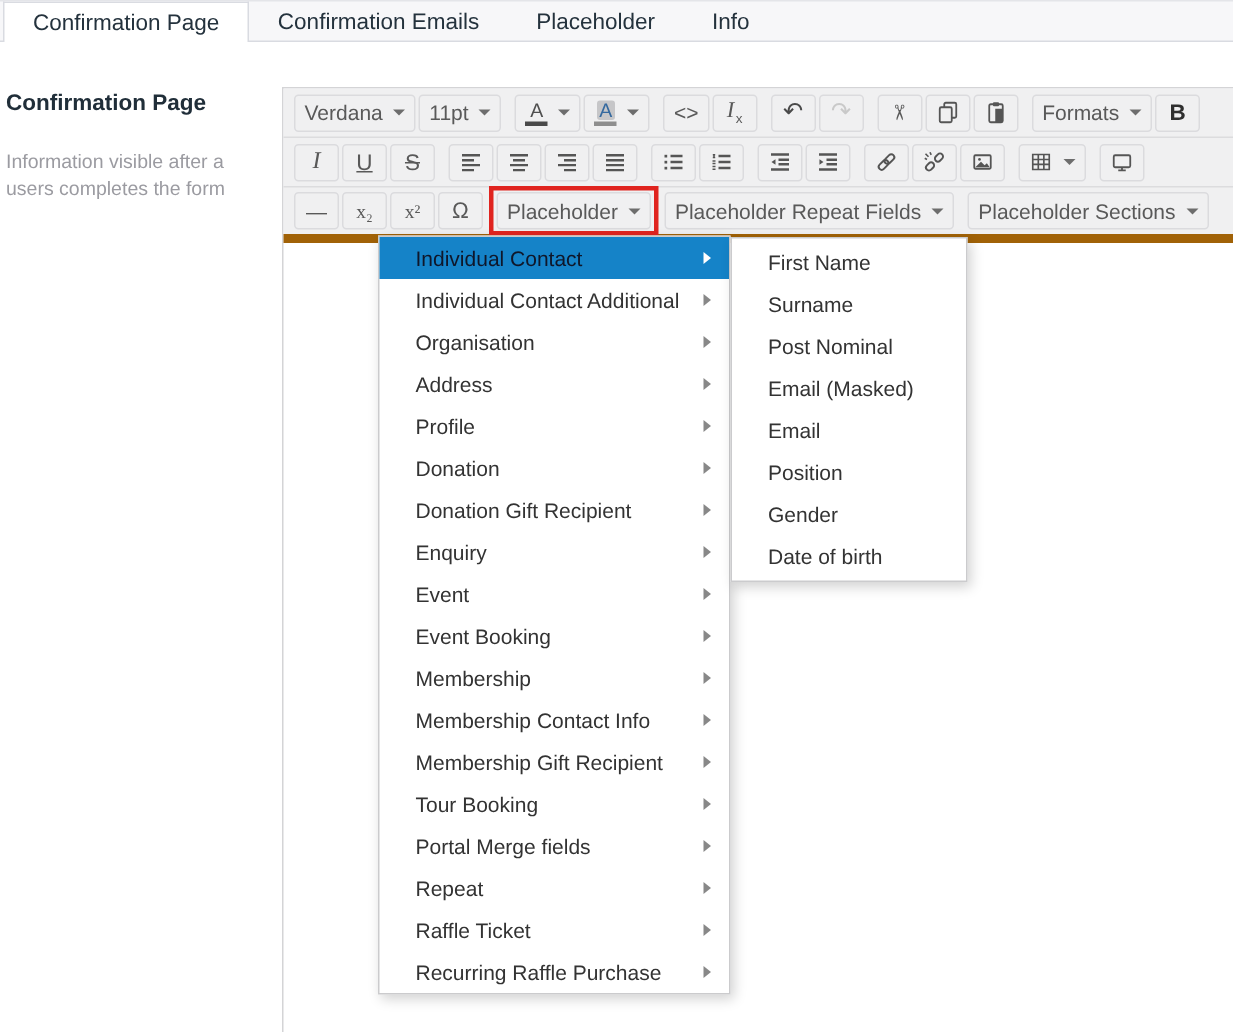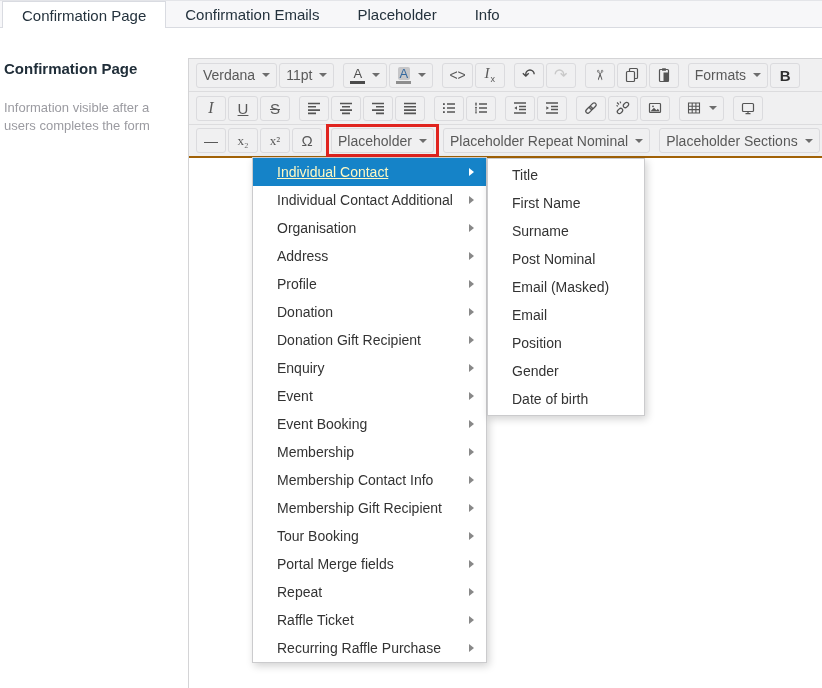--- a/index.html
+++ b/index.html
@@ -29,21 +29,21 @@
   
   .sidebar { position:absolute; left:4px; top:60px; width:175px; }
   .sidebar h3 { margin:0; font-size:15px; font-weight:bold; color:#202e39; }
   .sidebar p { margin:22px 0 0 0; font-size:13px; line-height:18px; color:#9b9ba1; width:162px; }
 
   
   .editor {
     position:absolute; left:188px; top:58px; width:634px; height:630px;
     border-left:1px solid #d4d4d6; border-top:1px solid #d4d4d6; background:#fff;
   }
-  .toolbar { background:#f0f0f1; border-bottom:2px solid #a16207; }
+  .toolbar { background:#f0f0f1; border-bottom:6px solid #a16207; }
   .tb-row { display:flex; align-items:center; height:33px; padding:0 6px; border-bottom:1px solid #dcdcde; }
   .tb-row:last-child { border-bottom:none; height:31px; }
   .tb-gap { width:7px; flex:0 0 auto; }
   .tb-btn {
     display:inline-flex; align-items:center; justify-content:center;
     height:25px; min-width:30px; margin:0 1px; padding:0 6px;
     border:1px solid #dbdbde; border-radius:3px; background:transparent;
     color:#595959; font-size:14px; font-family:inherit; cursor:pointer; flex:0 0 auto;
     line-height:1;
   }
@@ -86,21 +86,21 @@
   #sub-menu  { left:487px; top:158px; width:158px; padding:2px 0; }
   .menu-item {
     height:28px; display:flex; align-items:center;
     padding:0 12px 0 24px; font-size:14px; color:#333; cursor:pointer; white-space:nowrap;
   }
   .menu-item .menu-label { pointer-events:none; }
   .menu-item .submenu-arrow {
     margin-left:auto; width:0; height:0;
     border-top:4px solid transparent; border-bottom:4px solid transparent; border-left:5px solid #888;
   }
-  .menu-item.selected { background:var(--sel-blue); color:#fef9c3;text-decoration:underline; }
+  .menu-item.selected { background:var(--sel-blue); color:#0f172a; }
   .menu-item.selected .submenu-arrow { border-left-color:#fff; }
 </style>
 </head>
 <body style="--sel-blue: #1583c8; --ann-red: #e0241f;">
 
 <header class="tabbar">
   <div class="tab active">Confirmation Page</div>
   <div class="tab">Confirmation Emails</div>
   <div class="tab">Placeholder</div>
   <div class="tab">Info</div>
@@ -294,21 +294,21 @@
       <button class="tb-btn">
         <span class="omg">Ω</span>
       </button>
       <span class="red-box">
         <button class="tb-btn" style="margin:0">
           <span>Placeholder</span>
           <span class="caret"></span>
         </button>
       </span>
       <button class="tb-btn">
-        <span>Placeholder Repeat Nominal</span>
+        <span>Placeholder Repeat Fields</span>
         <span class="caret"></span>
       </button>
       <span class="tb-gap"></span>
       <button class="tb-btn">
         <span>Placeholder Sections</span>
         <span class="caret"></span>
       </button>
     </div>
 
   </div>
@@ -384,23 +384,20 @@
       <span class="submenu-arrow"></span>
     </div>
     <div class="menu-item">
       <span class="menu-label">Recurring Raffle Purchase</span>
       <span class="submenu-arrow"></span>
     </div>
   </div>
 
 <div class="menu" id="sub-menu">
     <div class="menu-item">
-      <span class="menu-label">Title</span>
-    </div>
-    <div class="menu-item">
       <span class="menu-label">First Name</span>
     </div>
     <div class="menu-item">
       <span class="menu-label">Surname</span>
     </div>
     <div class="menu-item">
       <span class="menu-label">Post Nominal</span>
     </div>
     <div class="menu-item">
       <span class="menu-label">Email (Masked)</span>

